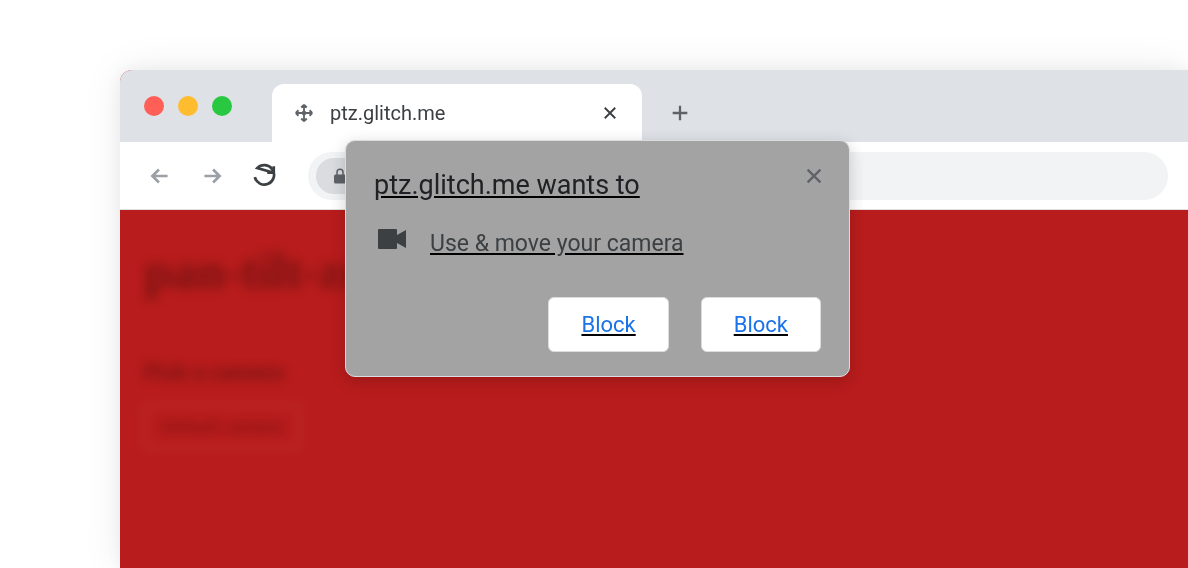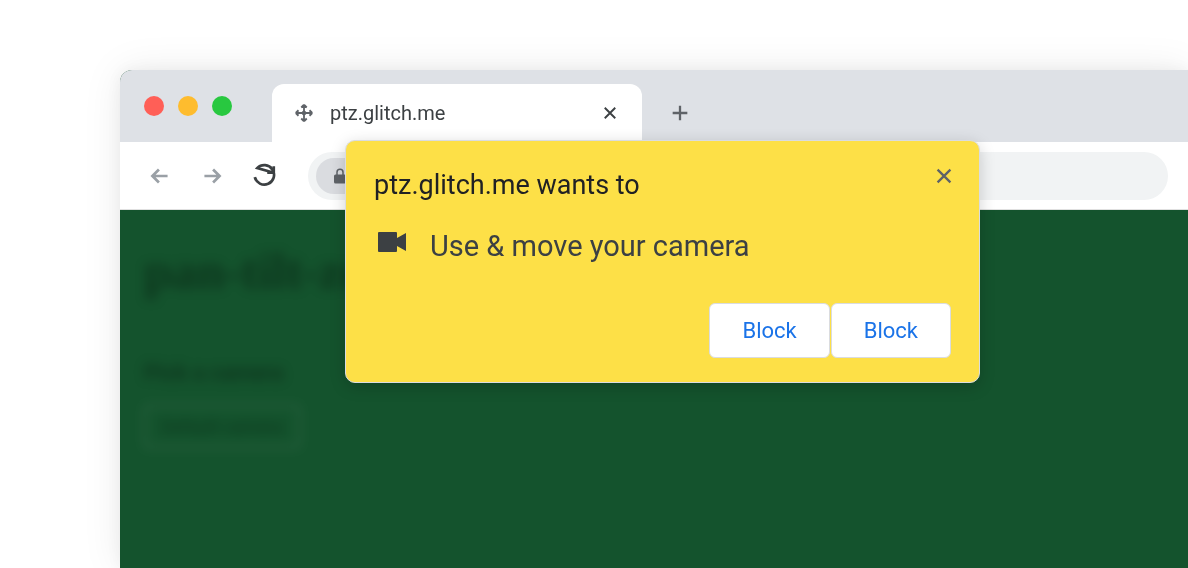--- a/index.html
+++ b/index.html
@@ -16,21 +16,21 @@
       overflow: hidden;
       position: relative;
     }
     
     .browser-window {
       position: absolute;
       top: 70px;
       left: 120px;
       right: 0;
       bottom: 0;
-      background: #14532d;
+      background: #b91c1c;
       border-radius: 12px 0 0 0;
       box-shadow: 0 0 40px rgba(0,0,0,0.08), 0 0 15px rgba(0,0,0,0.05);
     }
     
     .tab-strip {
       background: #dee1e6;
       height: 72px;
       display: flex;
       align-items: center;
       border-radius: 12px 0 0 0;
@@ -184,26 +184,27 @@
       font-size: 18px;
       color: #000;
       display: inline-block;
       border-radius: 3px;
     }
     
     .permission-prompt {
       position: absolute;
       top: 140px;
       left: 345px;
-      width: 635px;
-      background: #fde047;
+      width: 505px;
+      background: #a3a3a3;
       border: 1px solid #dadce0;
       border-radius: 10px;
       box-shadow: 0 4px 16px rgba(0,0,0,0.18);
       padding: 28px 28px 24px 28px;
+      text-decoration: underline;
     }
     
     .prompt-close {
       position: absolute;
       top: 20px;
       right: 20px;
       width: 30px;
       height: 30px;
       display: flex;
       align-items: center;
@@ -224,28 +225,28 @@
       margin-bottom: 40px;
       padding-left: 4px;
     }
     
     .permission-icon {
       width: 28px;
       height: 28px;
     }
     
     .permission-text {
-      font-size: 29px;
+      font-size: 23px;
       color: #3c4043;
     }
     
     .prompt-buttons {
       display: flex;
       justify-content: flex-end;
-      gap: 1px;
+      gap: 32px;
     }
     
     .prompt-btn {
       background: #fff;
       border: 1px solid #dadce0;
       border-radius: 6px;
       padding: 14px 32px;
       font-size: 22px;
       color: #1a73e8;
       cursor: pointer;

